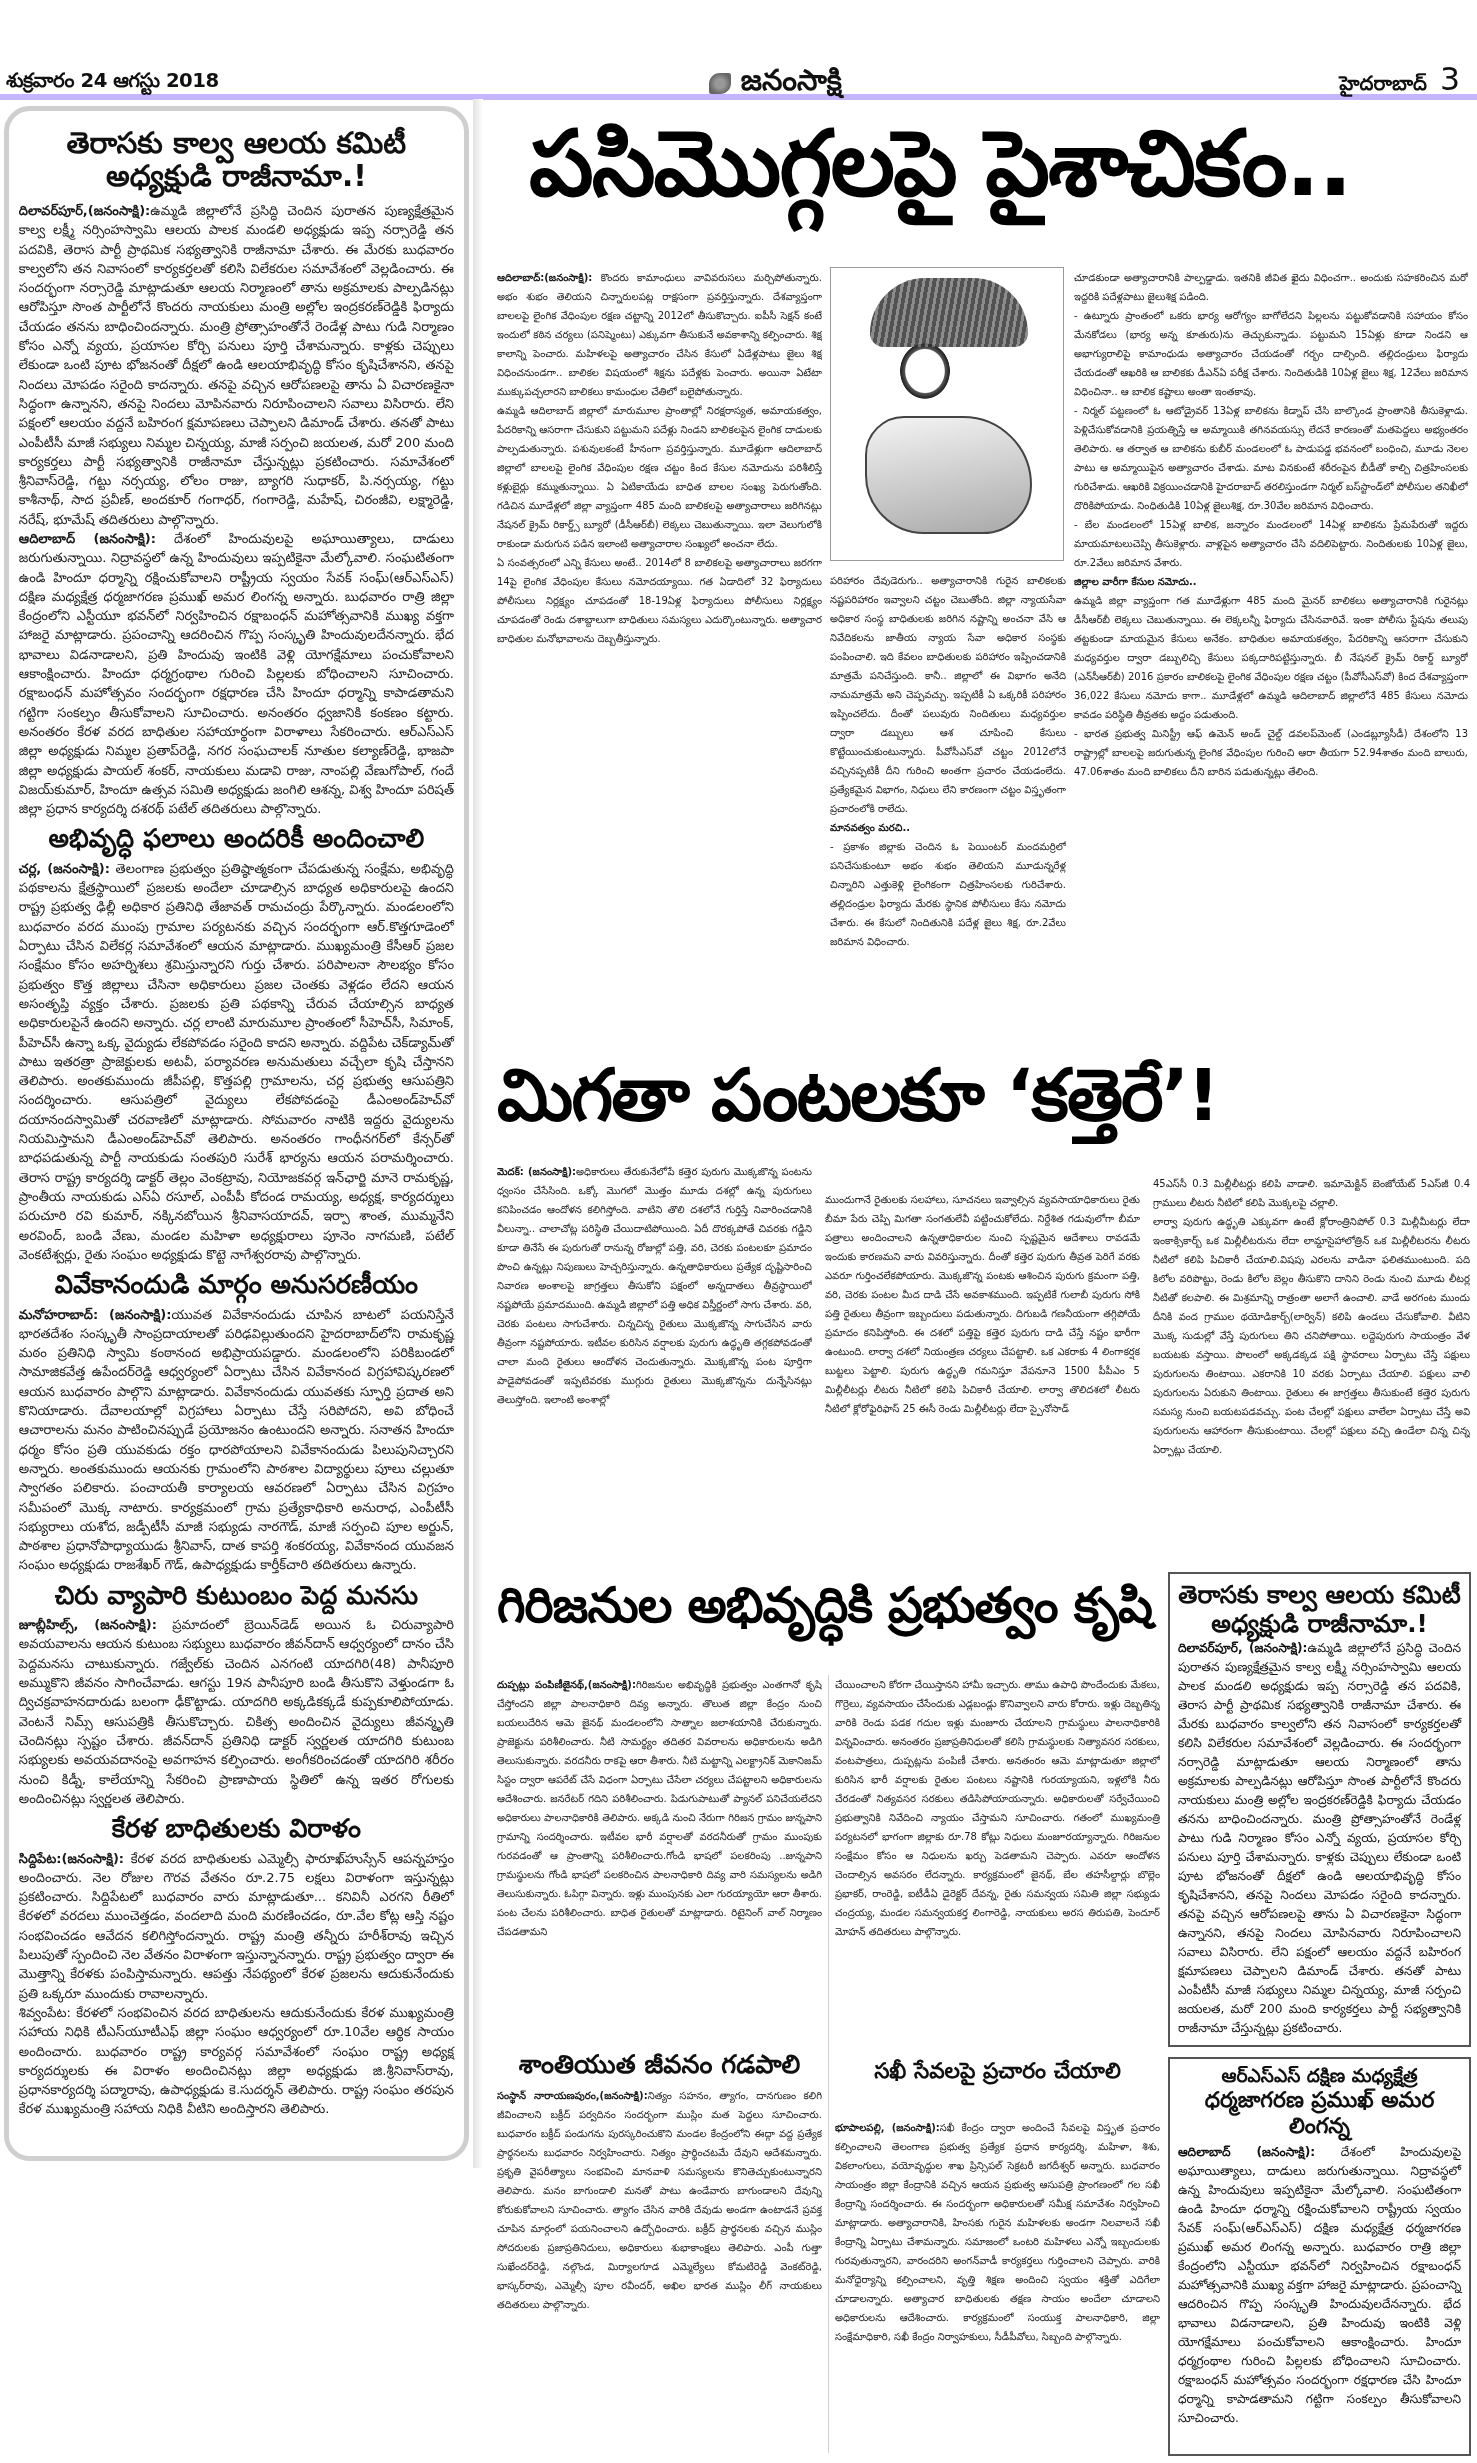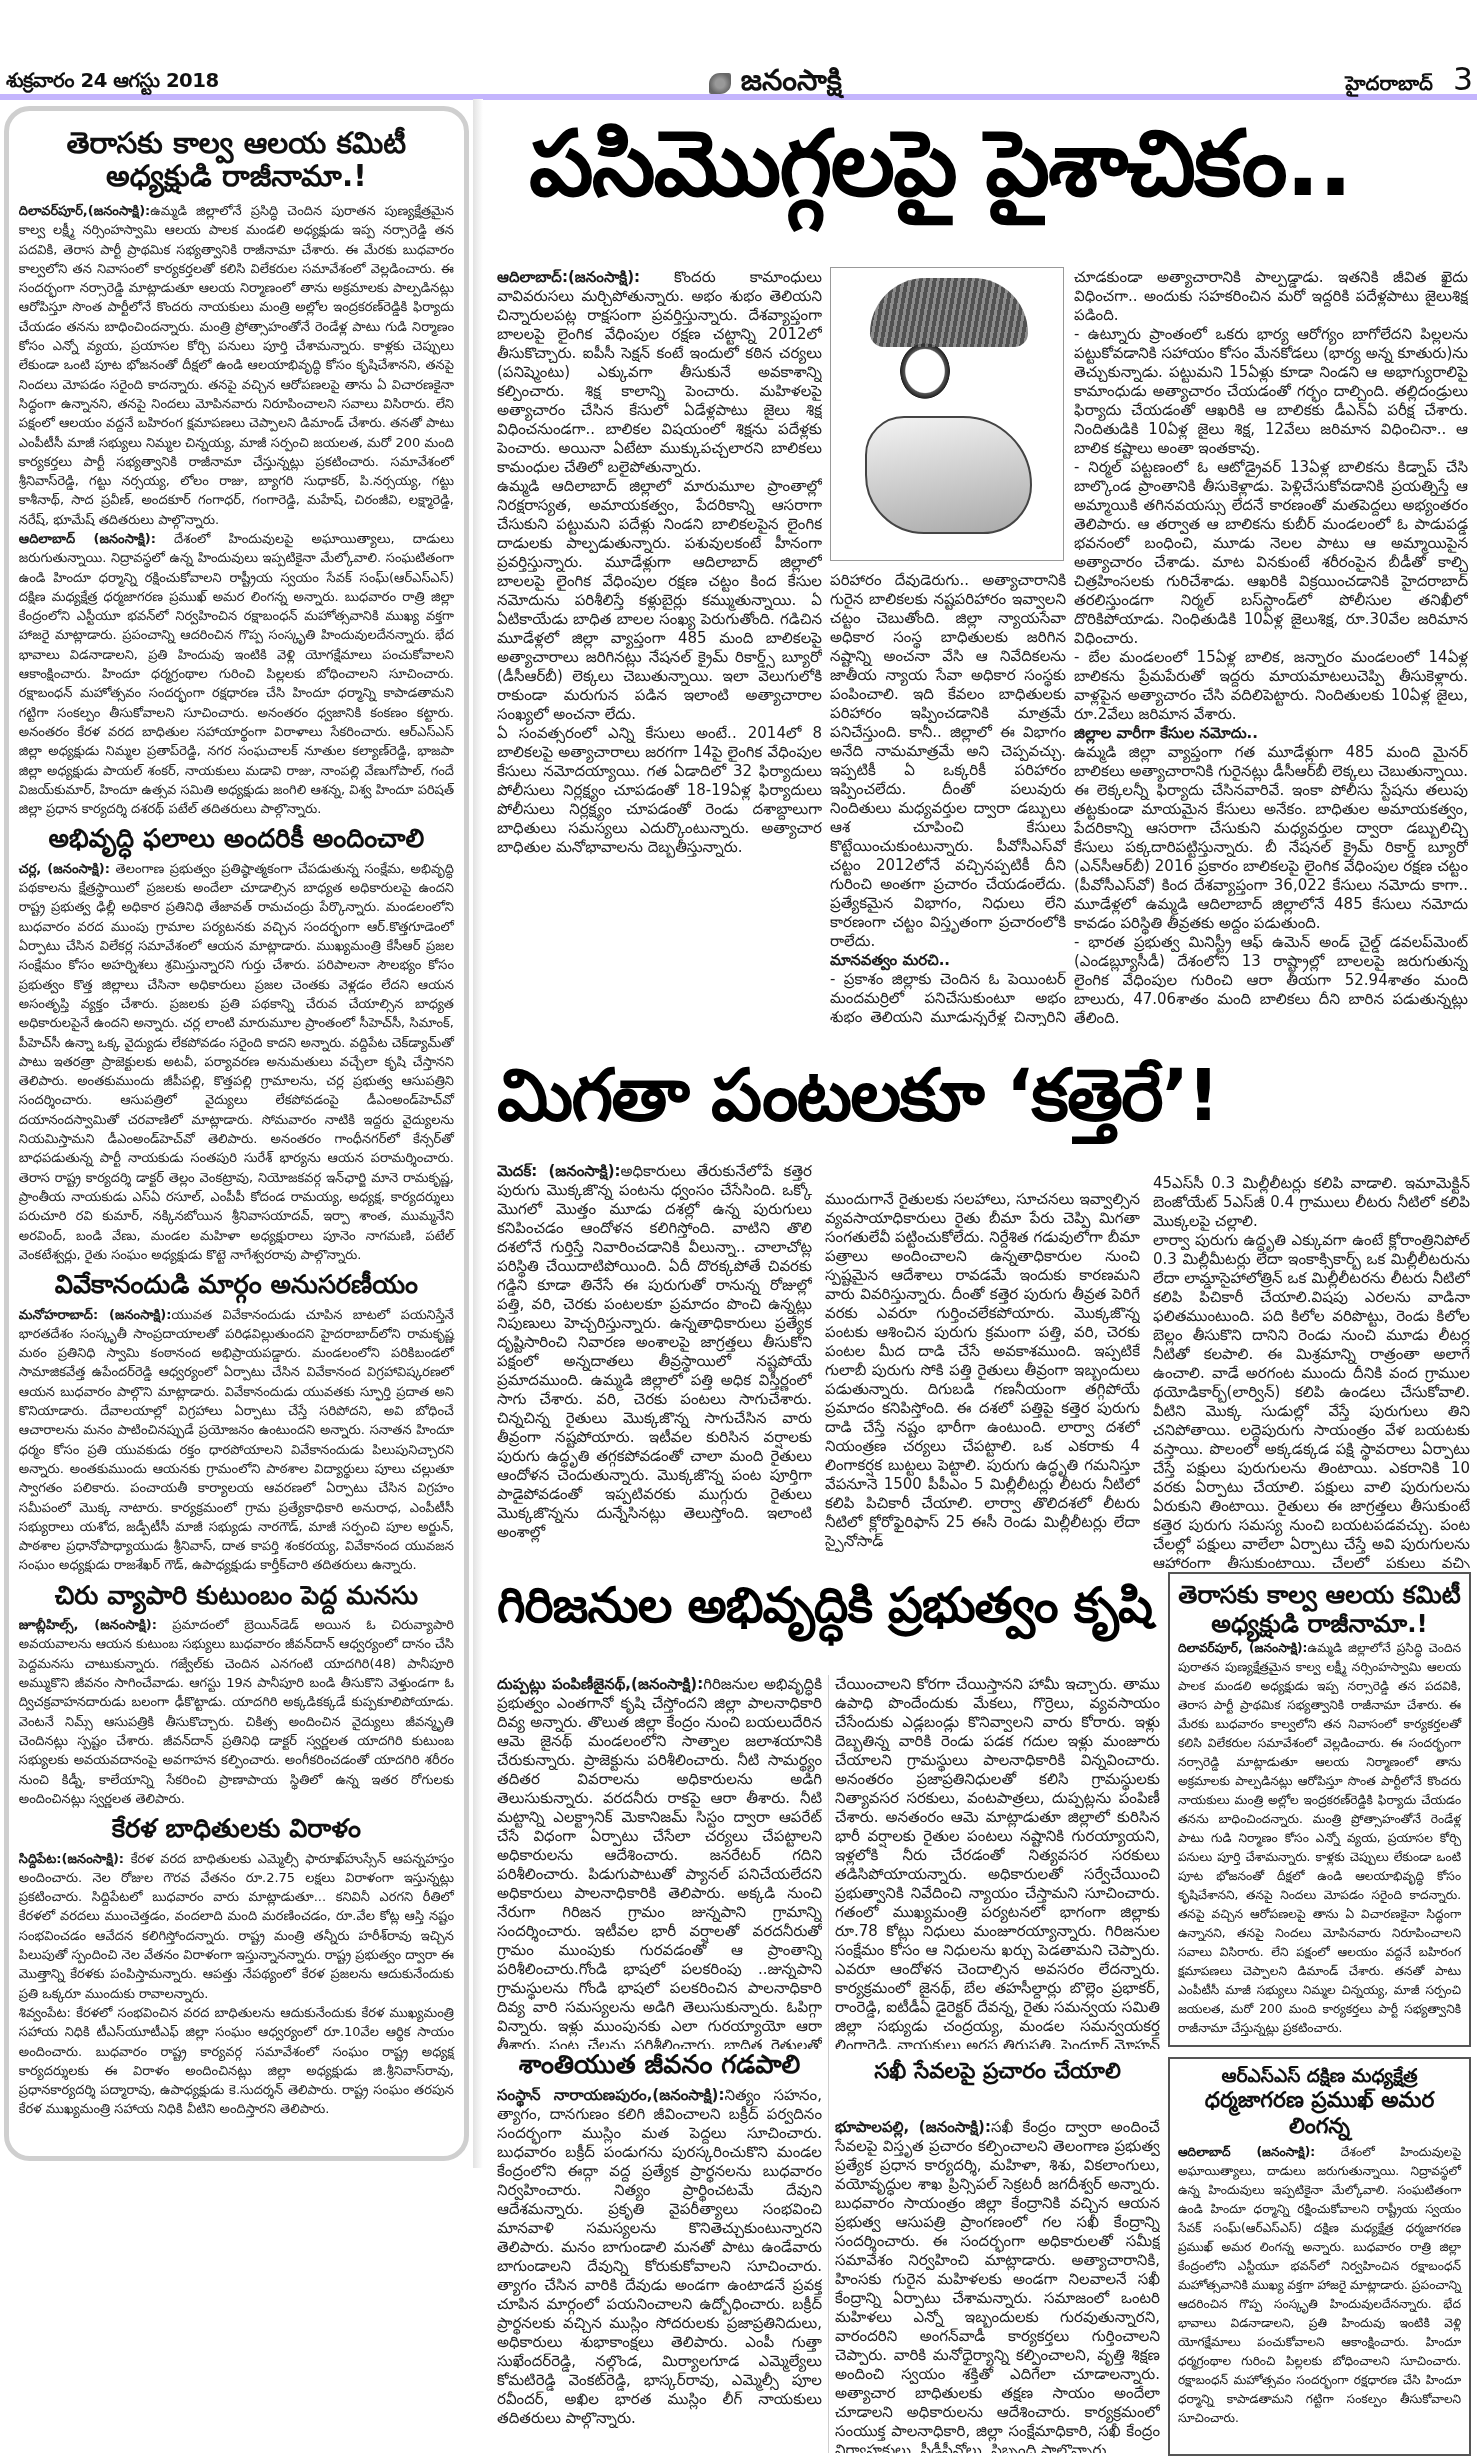--- a/index.html
+++ b/index.html
@@ -4,38 +4,38 @@
 <style>
   * { box-sizing: border-box; margin: 0; padding: 0; }
   html, body { width: 1478px; height: 2464px; background: #ffffff; overflow: hidden; }
   body { font-family: "DejaVu Sans", sans-serif; color: #111; position: relative; }
 
   
   .masthead { position: absolute; left: 0; top: 0; width: 1478px; height: 100px; border-bottom: 6px solid #c4b5fd; }
   .mh-date { position: absolute; left: 5.9px; top: 69px; font-size: 19.7px; font-weight: bold; letter-spacing: -0.5px; }
   .mh-logo { position: absolute; left: 709px; top: 63px; font-size: 29px; font-weight: bold; display: flex; align-items: center; gap: 10px; }
   .mh-logo .logo-mark { display: inline-block; width: 21.7px; height: 21.7px; background: radial-gradient(circle, #999 30%, #666 70%); border-radius: 50% 10% 50% 10%; }
-  .mh-city { position: absolute; right: 5px; top: 61px; font-size: 19.7px; font-weight: bold; display: flex; align-items: baseline; gap: 20px; }
+  .mh-city { position: absolute; right: 18px; top: 61px; font-size: 19.7px; font-weight: bold; display: flex; align-items: baseline; gap: 13px; }
   .mh-city .page-no { font-size: 31.5px; font-weight: normal; }
 
   
   .left-panel { position: absolute; left: 3.9px; top: 106px; width: 465px; height: 2055px; border: 5.9px solid #cfcfcf; border-radius: 25.6px; background: #fff; padding: 9.9px 9.9px; overflow: hidden; }
   .lp-head { font-weight: bold; text-align: center; line-height: 1.12; color: #111; }
   .lp-head.big { font-size: 29.6px; margin: 5.9px 0 7.9px; }
   .lp-head.med { font-size: 25.6px; margin: 5.9px 0 5.9px; }
   .lp-body { font-size: 13px; line-height: 19.3px; text-align: justify; color: #1a1a1a; }
   .lp-body .dl { font-weight: bold; }
 
   
   .main-head { position: absolute; font-weight: 900; color: #000; line-height: 1; letter-spacing: -2px; }
   .h1 { left: 497px; top: 118px; font-size: 91px; margin-left: 32px; }
   .h2 { left: 497px; top: 1059px; font-size: 72px; }
   .h3 { left: 497px; top: 1581px; font-size: 49px; letter-spacing: -1px; }
 
-  .col { position: absolute; font-size: 15px; line-height: 19px; text-align: justify; color: #1b1b1b; overflow: hidden; }
+  .col { position: absolute; font-size: 10px; line-height: 19px; text-align: justify; color: #1b1b1b; overflow: hidden; }
   .col .dl { font-weight: bold; }
   .col .sub { font-weight: bold; display: block; }
 
   .photo { position: absolute; left: 830px; top: 267px; width: 234px; height: 294px; background:
       radial-gradient(ellipse 35px 39px at 94px 103px, #fff 55%, #555 58%, #222 70%, #fff 72%),
       radial-gradient(ellipse 79px 69px at 118px 236px, #cfcfcf 40%, #8a8a8a 80%),
       linear-gradient(160deg, #2b2b2b 0%, #5c5c5c 40%, #e8e8e8 55%, #bdbdbd 75%, #7a7a7a 100%);
     border: 1px solid #999; }
   .photo .hair { position: absolute; left: 39px; top: 9.9px; width: 158px; height: 69px; border-radius: 79px 79px 19.7px 19.7px; background: repeating-linear-gradient(100deg, #333 0 3.9px, #777 3.9px 6.9px); opacity: .85; }
   .photo .hand { position: absolute; left: 34px; top: 148px; width: 167px; height: 118px; border-radius: 39px 69px 49px 59px; background: linear-gradient(170deg, #f4f4f4, #a9a9a9); border: 2px solid #444; }

